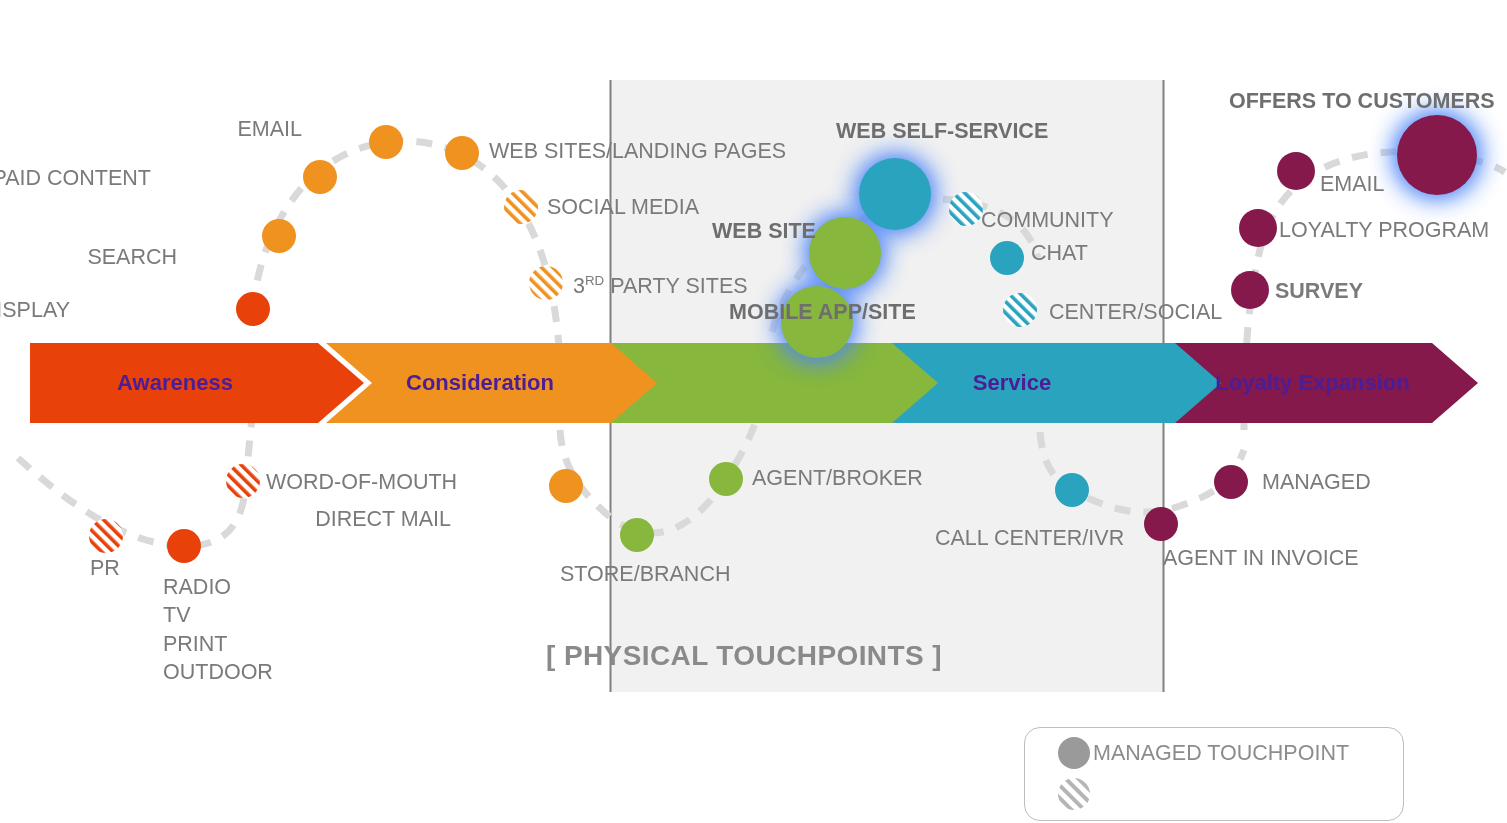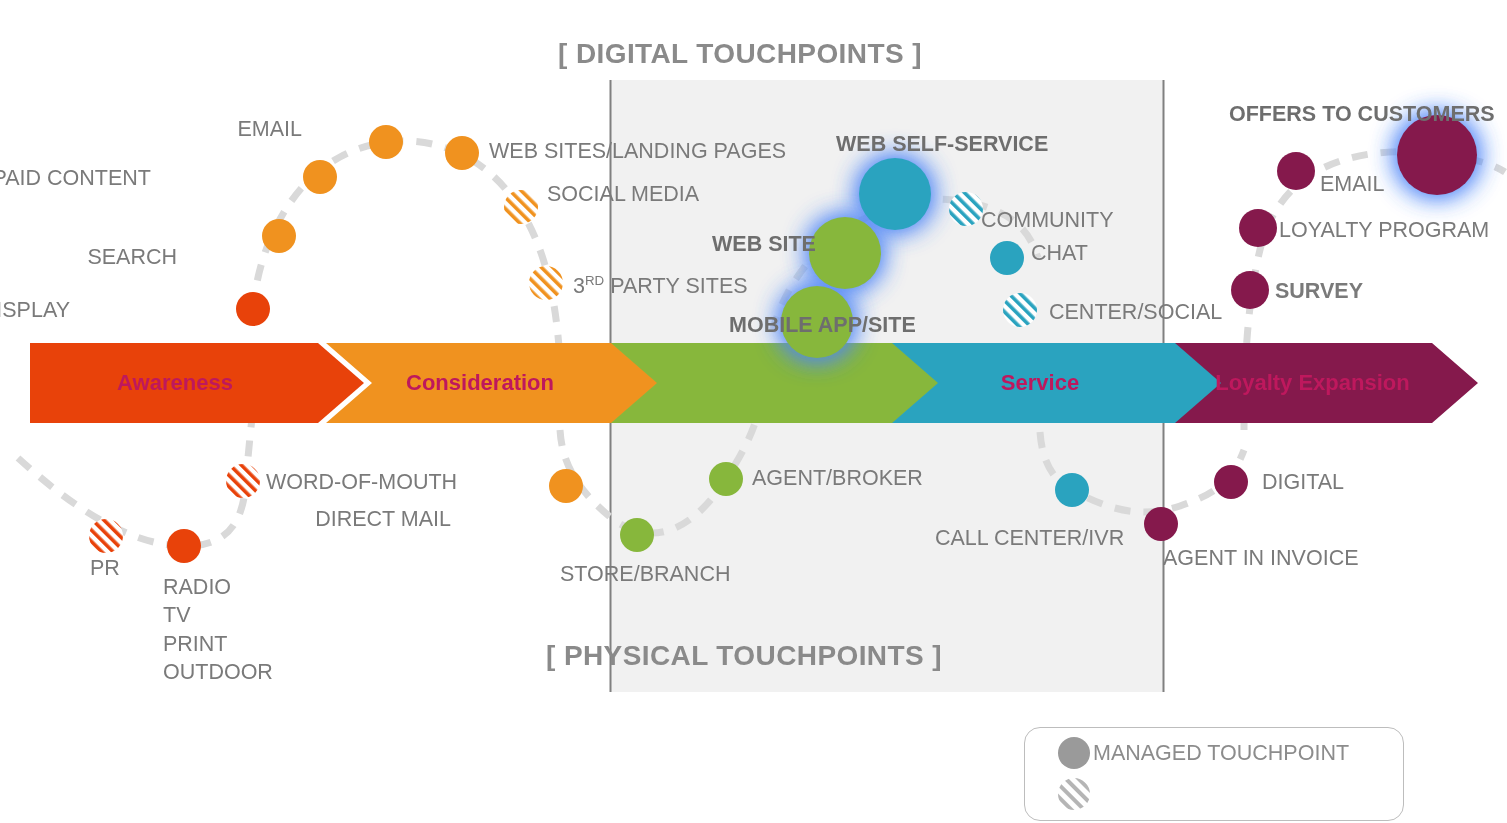--- a/index.html
+++ b/index.html
@@ -2,24 +2,24 @@
 <html><head>
 <meta charset="utf-8">
 <style>
   html,body{margin:0;padding:0;background:#ffffff;}
   body{width:1507px;height:823px;position:relative;overflow:hidden;
        font-family:"Liberation Sans", sans-serif;}
   #stage{position:absolute;left:0;top:0;width:1507px;height:823px;}
   svg.layer{position:absolute;left:0;top:0;width:1507px;height:823px;overflow:visible;}
   .lbl{position:absolute;color:#7a7a7a;font-size:21.5px;line-height:1.32;
        white-space:nowrap;font-family:"Liberation Sans", sans-serif;}
-  .lbl.bold{font-weight:bold;color:#6e6e6e;margin-top:13px;}
+  .lbl.bold{font-weight:bold;color:#6e6e6e;}
   .sectionTitle{position:absolute;font-weight:bold;font-size:28px;color:#8a8a8a;
        letter-spacing:.4px;white-space:nowrap;}
-  .stageLabel{position:absolute;color:#be185d;font-weight:bold;font-size:22px;
+  .stageLabel{position:absolute;color:#4c1d95;font-weight:bold;font-size:22px;
        white-space:nowrap;text-align:center;}
   .legendBox{position:absolute;border:1px solid #bdbdbd;background:#fff;}
   .legendRow{display:flex;align-items:center;height:40px;padding-left:68px;}
   .legendTxt{color:#8c8c8c;font-size:21.5px;white-space:nowrap;}
   .sup{font-size:0.62em;vertical-align:super;}
 </style>
 </head>
 <body>
 
 <div id="stage">
@@ -60,24 +60,23 @@
       <path d="M 611,343 L 893,343 L 939,383 L 893,423 L 611,423 L 657,383 Z" fill="#87B73C"></path>
 
       <path d="M 892,343 L 1176,343 L 1222,383 L 1176,423 L 892,423 L 938,383 Z" fill="#2AA3BF"></path>
 
       <path d="M 1175,343 L 1432,343 L 1478,383 L 1432,423 L 1175,423 L 1221,383 Z" fill="#85194C"></path>
     </g>
   </svg>
 
   <div class="stageLabel" style="left:30px;top:370px;width:290px;">Awareness</div>
   <div class="stageLabel" style="left:340px;top:370px;width:280px;">Consideration</div>
-  <div class="stageLabel" style="left:900px;top:370px;width:280px;text-align:center;">Service</div>
+  <div class="stageLabel" style="left:872px;top:370px;width:280px;text-align:center;">Service</div>
   <div class="stageLabel" style="left:1185px;top:370px;width:255px;">Loyalty Expansion</div>
 
-  <div class="sectionTitle" style="left:558px;top:38px;">[ DIGITAL TOUCHPOINTS ]</div>
   <div class="sectionTitle" style="left:546px;top:640px;">[ PHYSICAL TOUCHPOINTS ]</div>
 
   <svg class="layer" id="nodes-layer">
     <defs>
       <filter id="glow" x="-120%" y="-120%" width="340%" height="340%">
         <feGaussianBlur stdDeviation="13" result="b"></feGaussianBlur>
         <feFlood flood-color="#4f86f7" flood-opacity="0.95" result="c"></feFlood>
         <feComposite in="c" in2="b" operator="in" result="g"></feComposite>
         <feMerge>
           <feMergeNode in="g"></feMergeNode>
@@ -131,21 +130,21 @@
         <circle cx="1161" cy="524" r="17" fill="#85194C"></circle>
         <circle cx="1231" cy="482" r="17" fill="#85194C"></circle>
       </g>
   </svg>
   <div id="labels-layer">
       <div class="lbl" style="left: auto; top: 296px; right: 1437px;">ONLINE DISPLAY</div>
       <div class="lbl" style="left: auto; top: 223px; right: 1330px; margin-top: 20px;">SEARCH</div>
       <div class="lbl" style="left: auto; top: 164px; right: 1356px;">PAID CONTENT</div>
       <div class="lbl" style="left: auto; top: 115px; right: 1205px;">EMAIL</div>
       <div class="lbl" style="left: 489px; top: 137px;">WEB SITES/LANDING PAGES</div>
-      <div class="lbl" style="left: 547px; top: 180px; text-align: center;">SOCIAL MEDIA</div>
+      <div class="lbl" style="left: 547px; top: 193px; text-align: center;">SOCIAL MEDIA</div>
       <div class="lbl" style="left: 573px; top: 272px;"><span>3</span><span class="sup">RD</span><span> PARTY SITES</span></div>
       <div class="lbl bold" style="left: 836px; top: 117px;">WEB SELF-SERVICE</div>
       <div class="lbl bold" style="left: 712px; top: 217px;">WEB SITE</div>
       <div class="lbl bold" style="left: 729px; top: 298px;">MOBILE APP/SITE</div>
       <div class="lbl" style="left: 981px; top: 178px; margin-top: 28px;">COMMUNITY</div>
       <div class="lbl" style="left: 1031px; top: 239px;">CHAT</div>
       <div class="lbl" style="left: 1049px; top: 298px;">CENTER/SOCIAL</div>
       <div class="lbl bold" style="left: 1229px; top: 87px;">OFFERS TO CUSTOMERS</div>
       <div class="lbl" style="left: 1320px; top: 170px;">EMAIL</div>
       <div class="lbl" style="left: 1279px; top: 216px;">LOYALTY PROGRAM</div>
@@ -156,21 +155,21 @@
         <div>TV</div>
         <div>PRINT</div>
         <div>OUTDOOR</div>
       </div>
       <div class="lbl" style="left: 266px; top: 468px;">WORD-OF-MOUTH</div>
       <div class="lbl" style="left: auto; top: 505px; right: 1056px;">DIRECT MAIL</div>
       <div class="lbl" style="left: 560px; top: 560px;">STORE/BRANCH</div>
       <div class="lbl" style="left: 752px; top: 464px;">AGENT/BROKER</div>
       <div class="lbl" style="left: 935px; top: 524px;">CALL CENTER/IVR</div>
       <div class="lbl" style="left: 1163px; top: 544px;">AGENT IN INVOICE</div>
-      <div class="lbl" style="left: 1262px; top: 468px;">DIGITAL</div>
+      <div class="lbl" style="left: 1262px; top: 468px;">MANAGED</div>
     </div>
 
   <div class="legendBox" style="left:1024px;top:727px;width:378px;height:92px;border-radius:16px;">
     <svg style="position:absolute;left:0;top:0;width:378px;height:92px;">
       <defs>
         <pattern id="hatchGray" width="9" height="9" patternUnits="userSpaceOnUse" patternTransform="rotate(-45)">
           <rect width="9" height="9" fill="#ffffff"></rect>
           <rect width="4" height="9" fill="#b5b5b5"></rect>
         </pattern>
       </defs>

